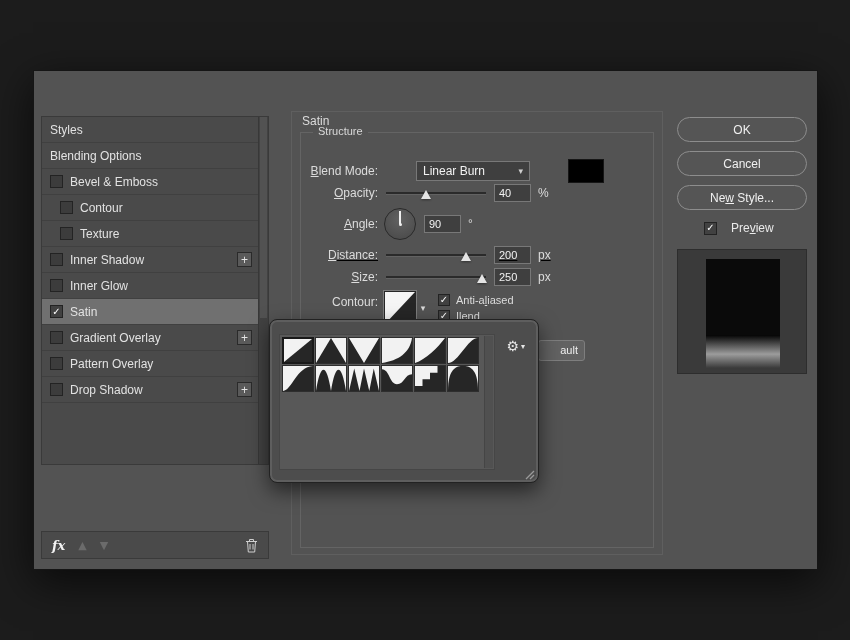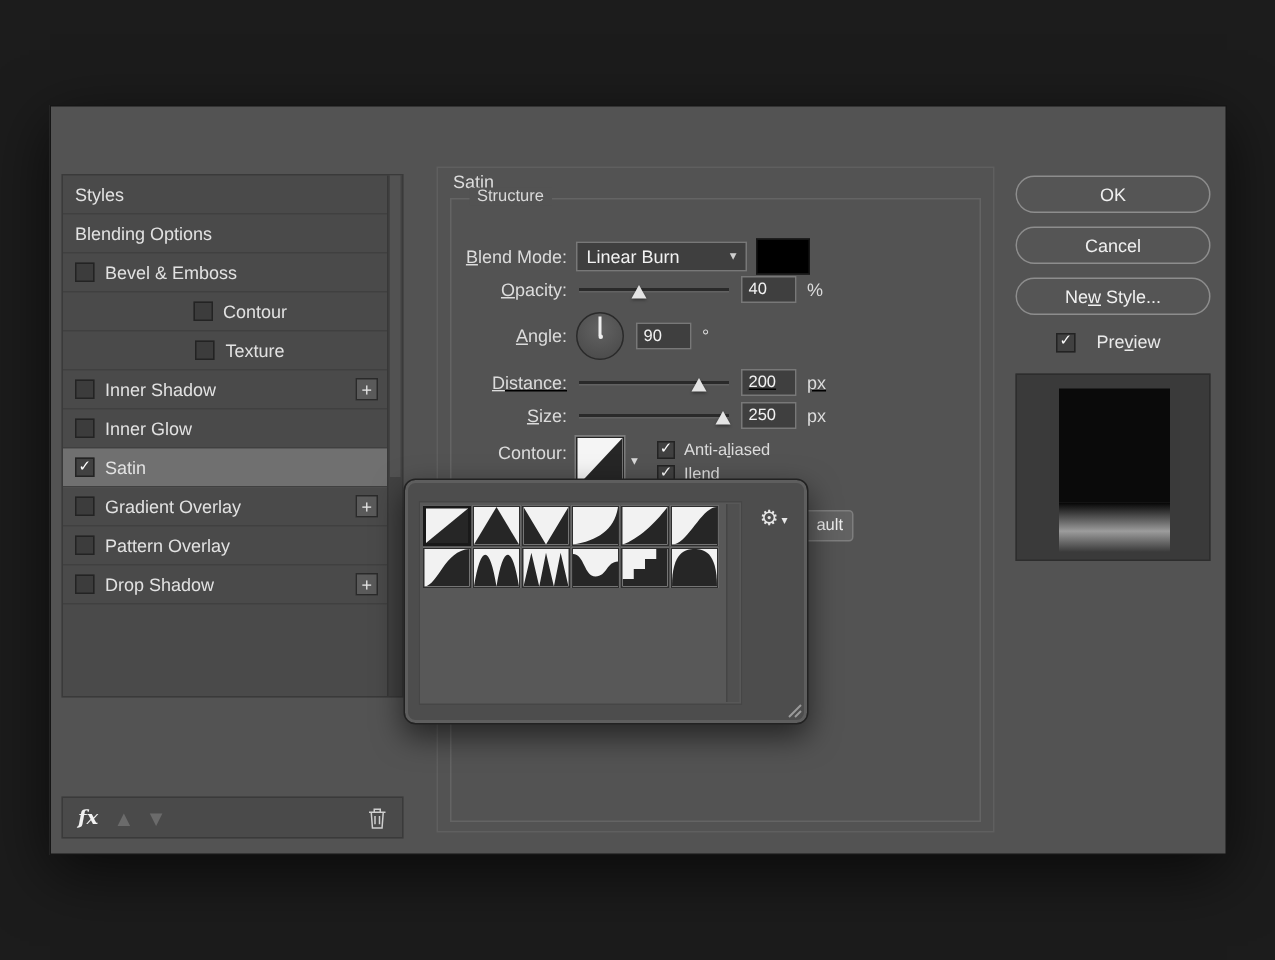--- a/index.html
+++ b/index.html
@@ -30,21 +30,21 @@
   
   .sidebar {
     position:absolute; left:7px; top:45px; width:228px; height:349px;
     background:#4a4a4a; border:1px solid #3a3a3a;
   }
   .sb-row {
     height:26px; border-bottom:1px solid #404040;
     display:flex; align-items:center; padding:0 8px;
     position:relative; color:#e2e2e2; font-size:12px;
   }
-  .sb-row.indent { padding-left:18px;justify-content:center; }
+  .sb-row.indent { padding-left:18px; }
   .sb-row.selected { background:#707070; }
   .cb {
     width:13px; height:13px; background:#3c3c3c; border:1px solid #232323;
     margin-right:7px; flex:none;
     display:inline-flex; align-items:center; justify-content:center;
   }
   .cb.checked { background:#414141; }
   .cb i { font-style:normal; color:#fff; font-size:10px; line-height:1; font-family:"DejaVu Sans",sans-serif; }
   .plusbtn {
     position:absolute; right:16px; top:5px; width:15px; height:15px;
@@ -111,21 +111,21 @@
     margin-left:6px; width:32px; height:34px; background:#f5f5f5;
     border:1px solid #262626; box-shadow:0 0 0 1px #7c7c7c; flex:none;
   }
   .cwell svg, .cswatch svg { display:block; width:100%; height:100%; }
   .cwell-arrow { width:14px; height:34px; display:flex; align-items:center; justify-content:center; color:#d8d8d8; font-size:9px; font-family:"DejaVu Sans",sans-serif; }
   .chk-col { margin-left:8px; display:flex; flex-direction:column; }
   .chk-line { display:flex; align-items:center; height:15px; margin-top:1px; font-size:11px; color:#dcdcdc; }
   .chk-line .cb { width:12px; height:12px; margin-right:6px; }
 
   .default-frag {
-    position:absolute; left:488px; top:269px; width:47px; height:21px;
+    position:absolute; left:504px; top:269px; width:47px; height:21px;
     background:#626262; border:1px solid #7e7e7e; border-radius:3px;
     color:#eee; font-size:11px; text-align:right; padding-right:6px; line-height:19px;
     z-index:5;
   }
 
   
   .cpopup {
     position:absolute; left:235px; top:248px; width:270px; height:164px;
     background:#4d4d4d; border:1px solid #222222; border-radius:8px;
     box-shadow:inset 0 0 0 2px #5e5e5e, 0 8px 20px rgba(0,0,0,.55);
@@ -232,21 +232,21 @@
         </svg>
     </span>
   </div>
 
   <div class="main">
     <div class="panel-title">Satin</div>
 
     <div class="groupbox">
       <span class="group-title">Structure</span>
 
-      <div class="ctl-row" style="top:26px; height:24px;">
+      <div class="ctl-row" style="top:26px; height:24px;gap:32px;">
         <span class="lbl"><span></span><span class="u">B</span><span>lend Mode:</span></span>
         <div class="dropdown">
           <span>Linear Burn</span>
           <span class="dd-arrow">▾</span>
         </div>
         <div class="swatch" style="background: rgb(0, 0, 0);"></div>
       </div>
 
       <div class="ctl-row" style="top:50px; height:20px;">
         <span class="lbl"><span></span><span class="u">O</span><span>pacity:</span></span>

